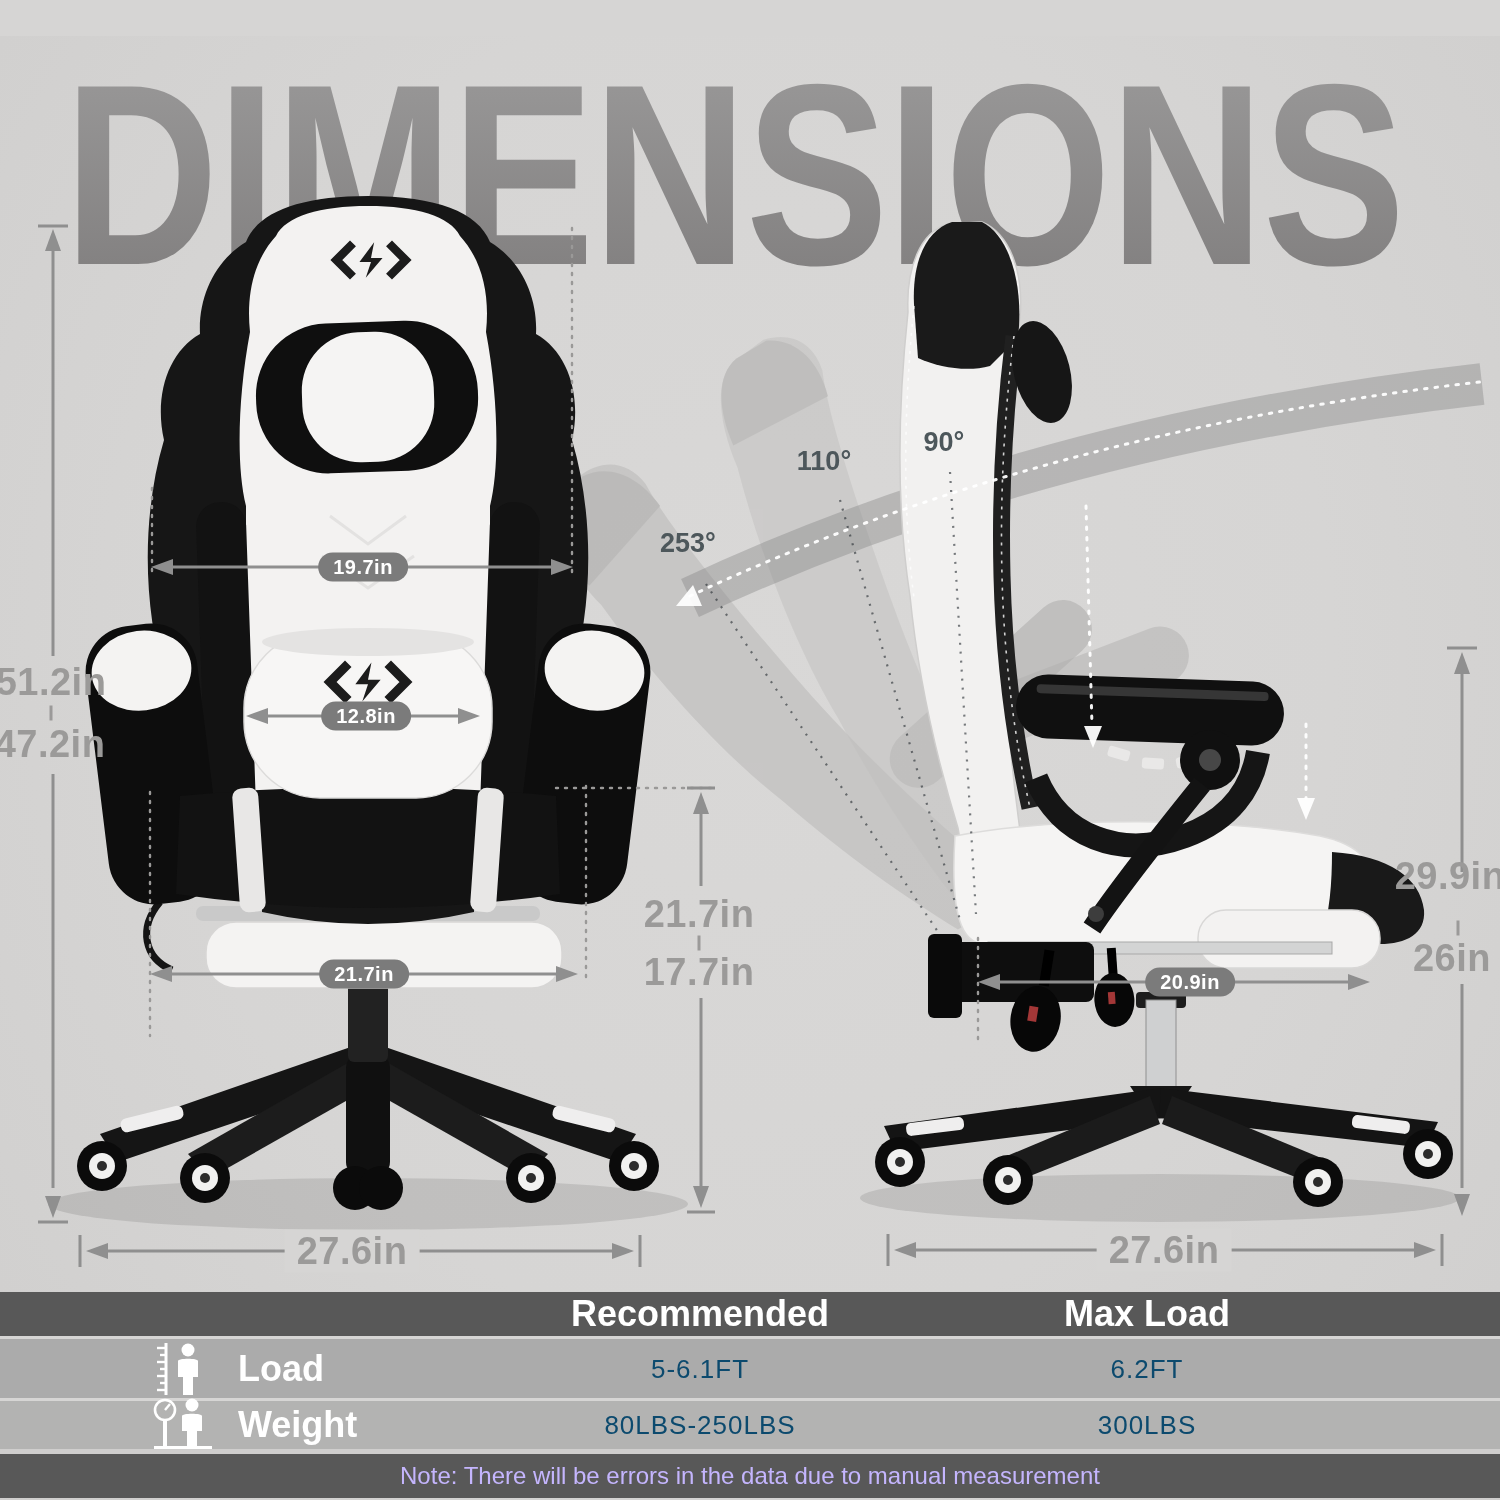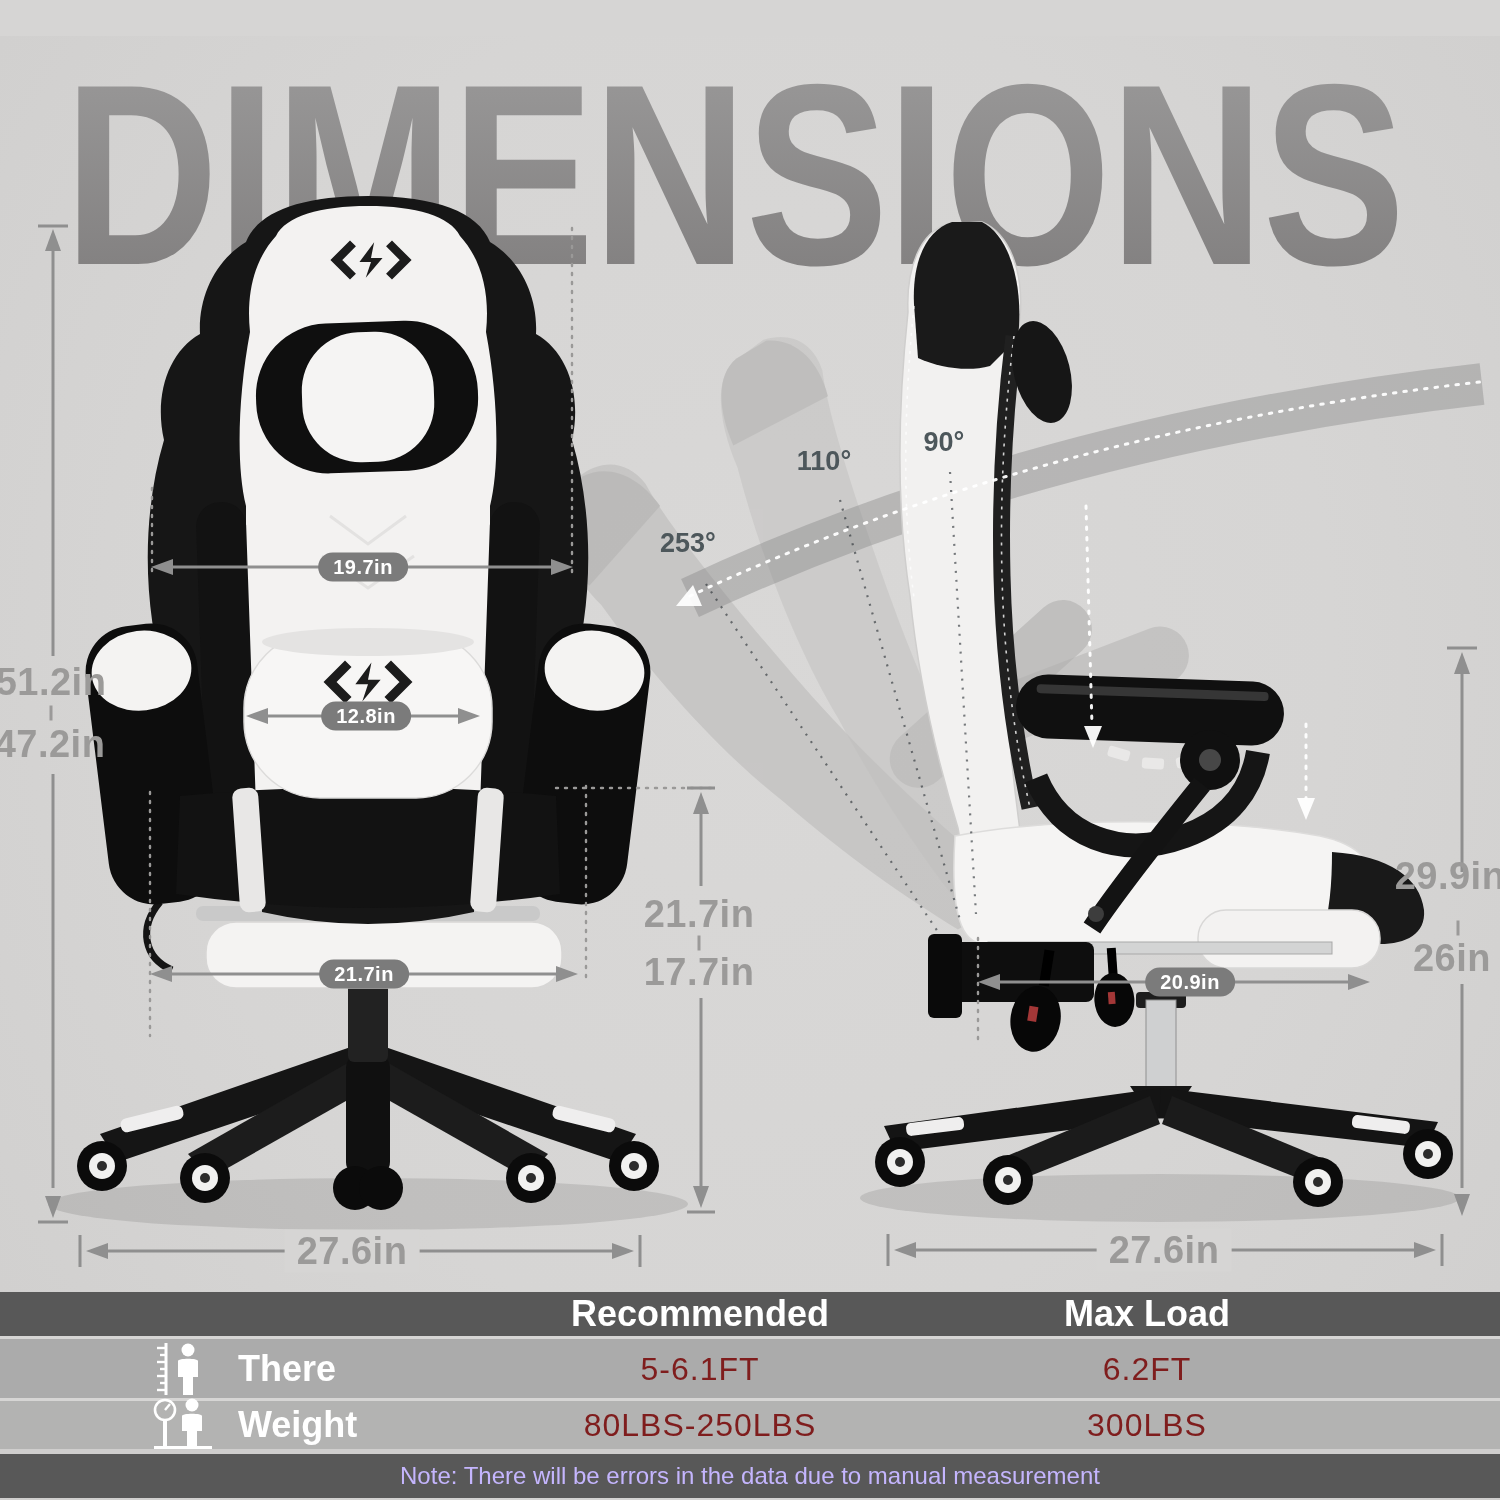--- a/index.html
+++ b/index.html
@@ -42,21 +42,21 @@
   .t-head{position:relative;height:44px;background:var(--table-header-bg)}
   .t-row1{position:relative;height:62px;background:var(--table-row1-bg);border-top:3px solid #d6d5d4}
   .t-row2{position:relative;height:51px;background:var(--table-row2-bg);border-top:3px solid #d6d5d4}
   .t-note{position:relative;height:49px;background:var(--table-note-bg);border-top:5px solid #cfcecd}
   .cc{position:absolute;top:50%;transform:translate(-50%,-50%);white-space:nowrap}
   .c2{left:700px}.c3{left:1147px}
   .t-head .cc{font-weight:700;font-size:36px}
   .row-label{position:absolute;left:238px;top:50%;transform:translateY(-50%);
     font-weight:700;font-size:36px}
   .row-icon{position:absolute;left:150px;top:50%;transform:translateY(-50%);width:66px;height:56px}
-  .val{font-weight:400;font-size:32px;letter-spacing:1px;color:#7f1d1d}
+  .val{font-weight:400;font-size:26px;letter-spacing:1px;color:#0c4a6e}
   .note-text{position:absolute;left:750px;top:50%;transform:translate(-50%,-50%);
     font-size:24px;color:#c4b5fd;white-space:nowrap}
 </style>
 </head>
 <body>
 
 <div class="stage">
 
   <div class="title">DIMENSIONS</div>
 
@@ -311,21 +311,21 @@
             <line x1="10" y1="14" x2="16" y2="14"></line>
           <line x1="7" y1="21" x2="16" y2="21"></line>
             <line x1="10" y1="28" x2="16" y2="28"></line>
           <line x1="7" y1="35" x2="16" y2="35"></line>
             <line x1="10" y1="42" x2="16" y2="42"></line>
           <line x1="7" y1="49" x2="16" y2="49"></line>
         </g>
         <circle cx="38" cy="9" r="6.5" fill="#fff"></circle>
         <path d="M28 20 C28 17 48 17 48 20 L48 36 L43 36 L43 54 L33 54 L33 36 L28 36 Z" fill="#fff"></path>
       </svg>
-      <span class="row-label">There</span>
+      <span class="row-label">Load</span>
       <span class="cc c2 val">5-6.1FT</span>
       <span class="cc c3 val">6.2FT</span>
     </div>
     <div class="t-row2">
       <svg class="row-icon" viewBox="0 0 66 56">
         <circle cx="15" cy="13" r="10" fill="none" stroke="#fff" stroke-width="2.6"></circle>
         <line x1="15" y1="13" x2="20" y2="7" stroke="#fff" stroke-width="2.4"></line>
         <rect x="13" y="23" width="4" height="26" fill="#fff"></rect>
         <rect x="4" y="49" width="58" height="4" fill="#fff"></rect>
         <circle cx="42" cy="8" r="6.5" fill="#fff"></circle>

